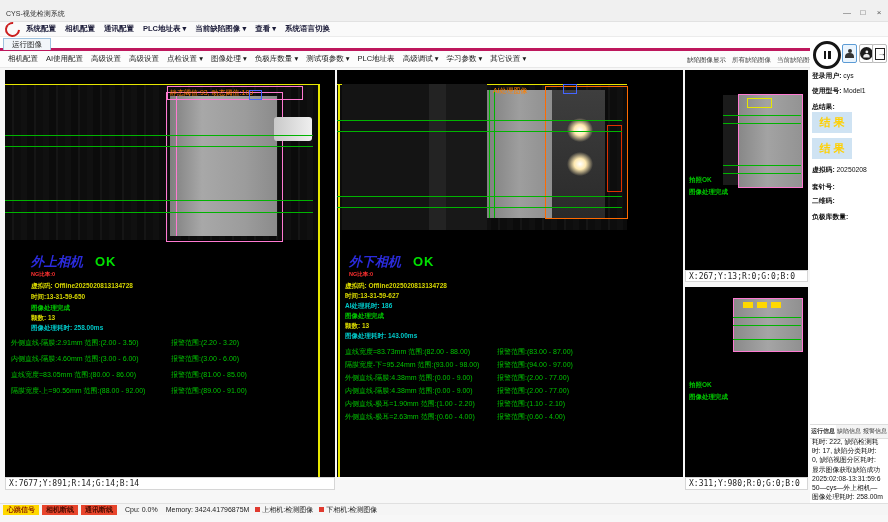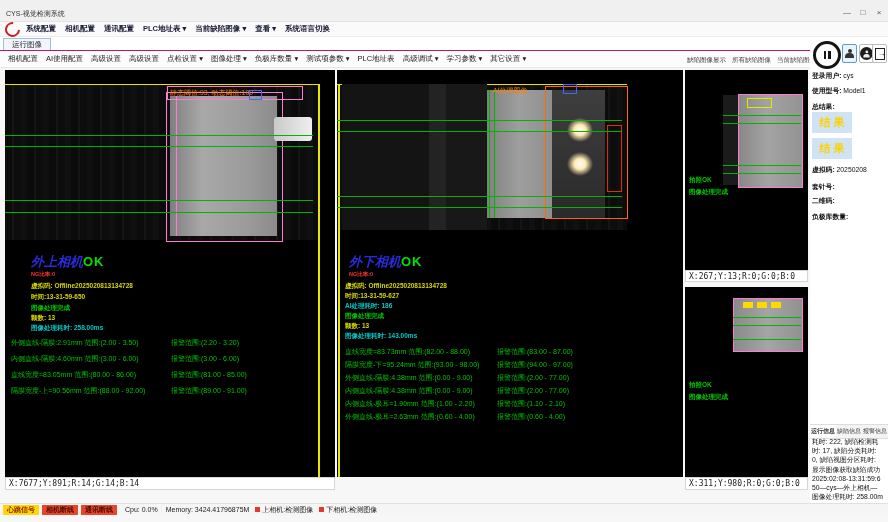--- a/index.html
+++ b/index.html
@@ -10,21 +10,21 @@
   .titlebar .title{position:absolute;left:6px;bottom:2px;font-size:7px;color:#333;}
   .winbtns{position:absolute;right:2px;bottom:2px;display:flex;gap:2px;}
   .winbtn{width:14px;height:13px;font-size:8px;color:#555;display:flex;align-items:center;justify-content:center;cursor:default;}
 
   
   .menubar{position:absolute;left:0;top:22px;width:888px;height:15px;background:#fafafa;border-bottom:1px solid #ececec;box-sizing:border-box;display:flex;align-items:center;}
   .logo{width:11px;height:11px;border:2px solid #cc2020;border-right-color:transparent;border-radius:50%;transform:rotate(-40deg);margin:0 6px 0 5px;flex:0 0 auto;}
   .menu-item{font-size:7.5px;font-weight:bold;color:#1d1d3a;margin-right:9px;white-space:nowrap;}
 
   
-  .tabstrip{position:absolute;left:0;top:37px;width:888px;height:14px;background:#ffffff;border-bottom:1px solid #be185d;box-sizing:border-box;}
+  .tabstrip{position:absolute;left:0;top:37px;width:888px;height:14px;background:#ffffff;border-bottom:3px solid #be185d;box-sizing:border-box;}
   .tab{position:absolute;left:3px;top:1px;height:12px;padding:0 8px;font-size:7.5px;color:#222;background:#f2f6fa;border:1px solid #9ec1de;border-bottom:none;display:flex;align-items:center;box-sizing:border-box;}
 
   
   .toolbar{position:absolute;left:0;top:51px;width:888px;height:17px;background:#fcfcfc;border-bottom:1px solid #e8e8e8;box-sizing:border-box;display:flex;align-items:center;}
   .tool-item{font-size:7.5px;color:#1a1a1a;margin-left:8px;white-space:nowrap;}
 
   
   .defectbar{position:absolute;left:687px;top:56px;width:200px;font-size:6.5px;color:#333;display:flex;gap:6px;align-items:center;}
   .defectbar .opt{color:#444;}
 
@@ -39,21 +39,21 @@
   .yellow{background:#e6e600;}
 
   .texture{background:repeating-linear-gradient(90deg,#0b0b0b 0 7px,#151515 7px 9px,#0d0d0d 9px 16px,#101010 16px 22px);}
 
   .m-row{position:absolute;font-size:7px;color:#00c400;white-space:nowrap;font-family:"Liberation Sans",sans-serif;}
   .alarm{position:absolute;top:0;white-space:nowrap;}
   .lp .alarm{left:160px;}
   .mp .alarm{left:152px;}
 
   .cam-title{position:absolute;font-style:italic;font-weight:bold;font-size:13px;color:#2b2bdd;white-space:nowrap;font-family:"Liberation Serif",serif;}
-  .cam-title .ok{color:#00e000;font-style:normal;font-family:"Liberation Sans",sans-serif;letter-spacing:1px;}
+  .cam-title .ok{color:#00e000;font-style:normal;font-family:"Liberation Sans",sans-serif;letter-spacing:1px;margin-left:12px;}
   .i-line{position:absolute;font-size:6.5px;font-weight:bold;white-space:nowrap;}
   .c-yellow{color:#d6d600;} .c-green{color:#00c800;} .c-cyan{color:#00c8c8;} .c-red{color:#ff3030;} .c-orange{color:#ff8000;}
 
   
   .sidebar{position:absolute;left:810px;top:38px;width:78px;height:465px;background:#fff;}
   .pausebtn{position:absolute;left:3px;top:3px;width:22px;height:22px;border:3px solid #151515;border-radius:50%;background:#fff;display:flex;align-items:center;justify-content:center;gap:2px;}
   .pausebtn i{display:block;width:2.5px;height:8px;background:#151515;}
   .sq-btn{position:absolute;top:6px;width:15px;height:19px;border:1px solid #bbb;border-radius:2px;background:#fff;display:flex;align-items:center;justify-content:center;box-sizing:border-box;}
   .sq-btn.sel{border-color:#5b9bd5;background:#eaf4fd;}
   .person{position:relative;width:9px;height:10px;}

